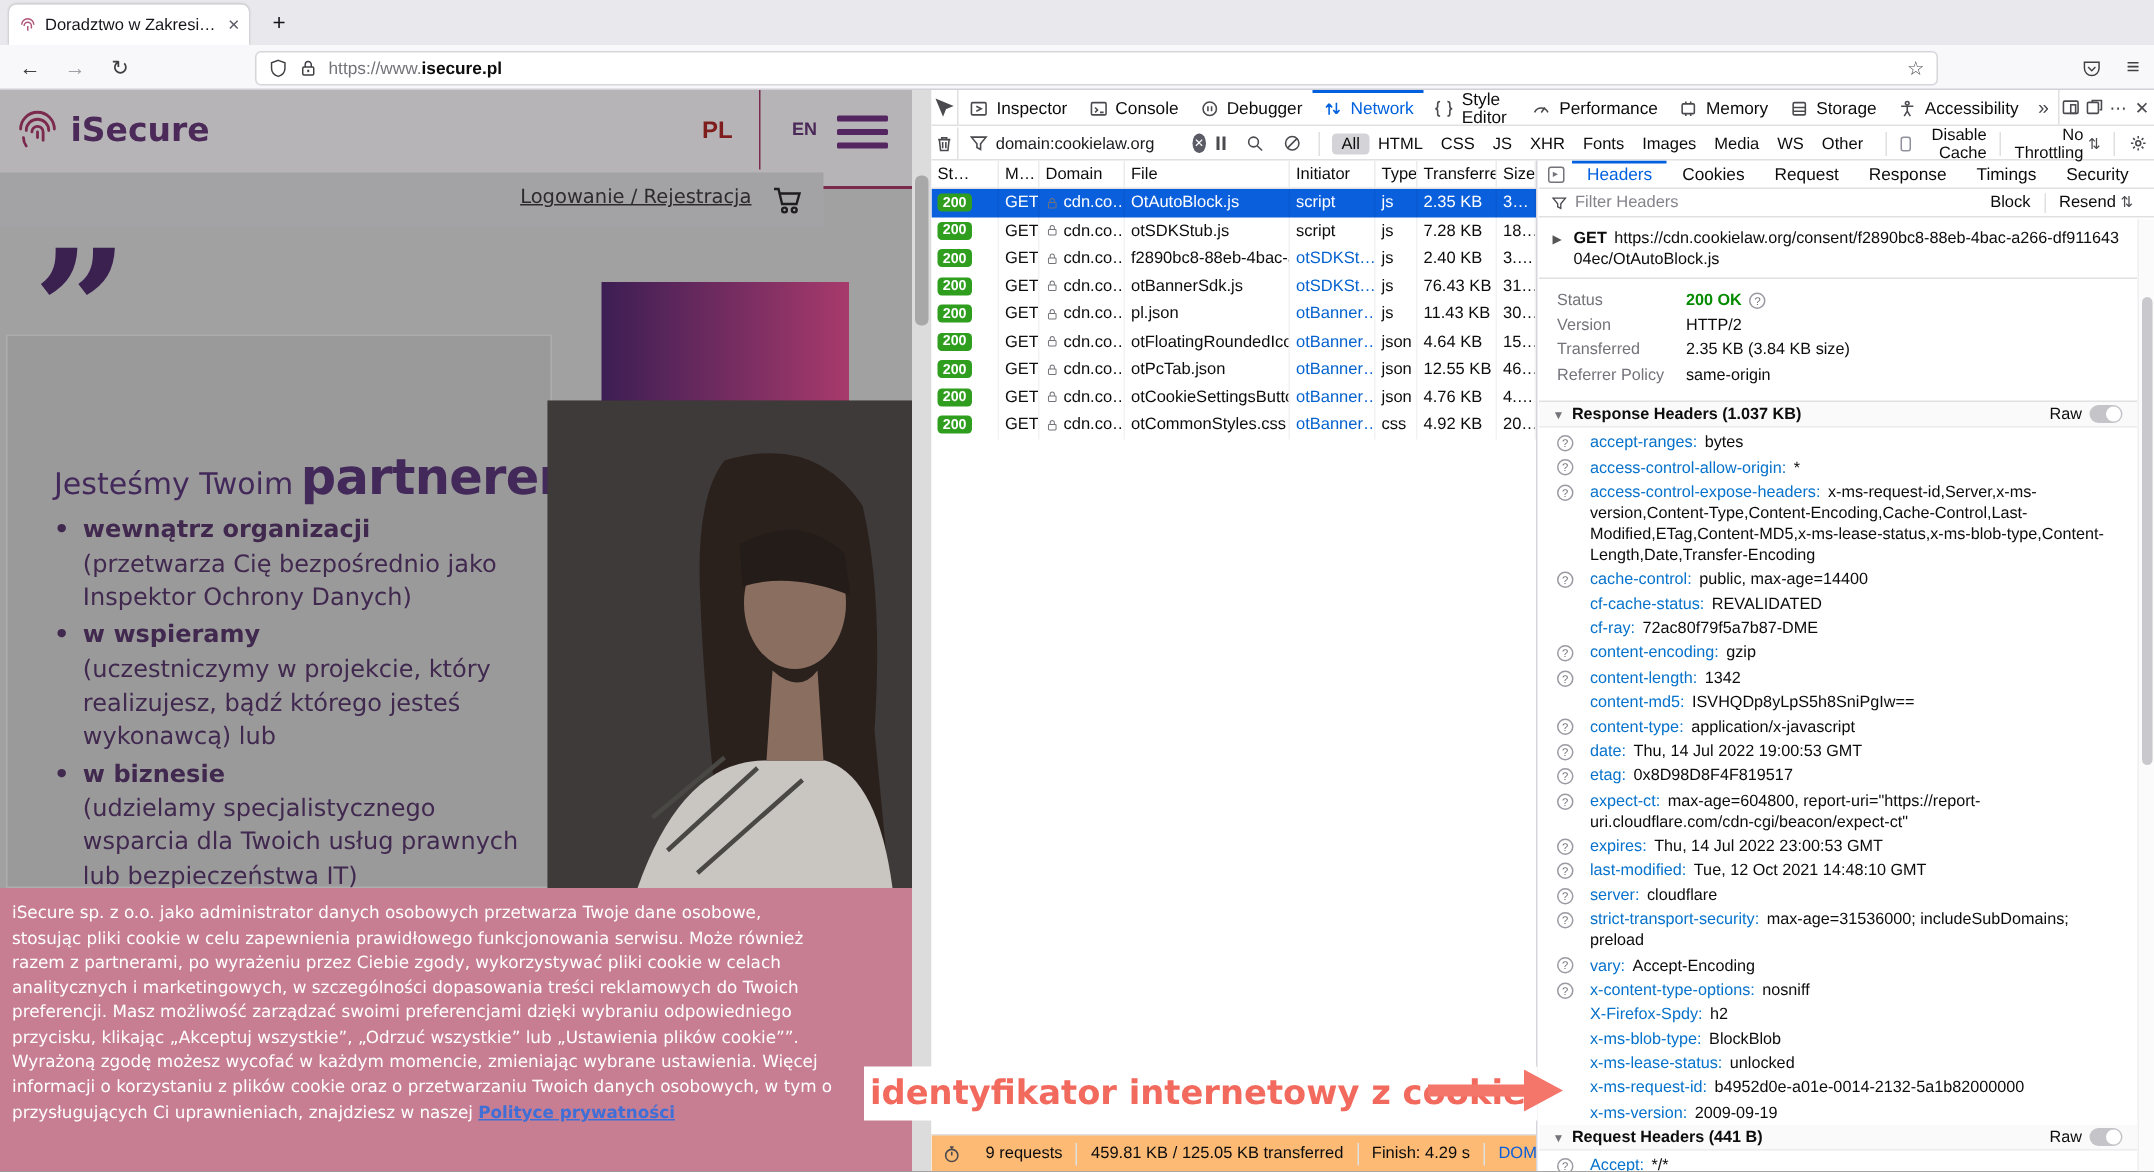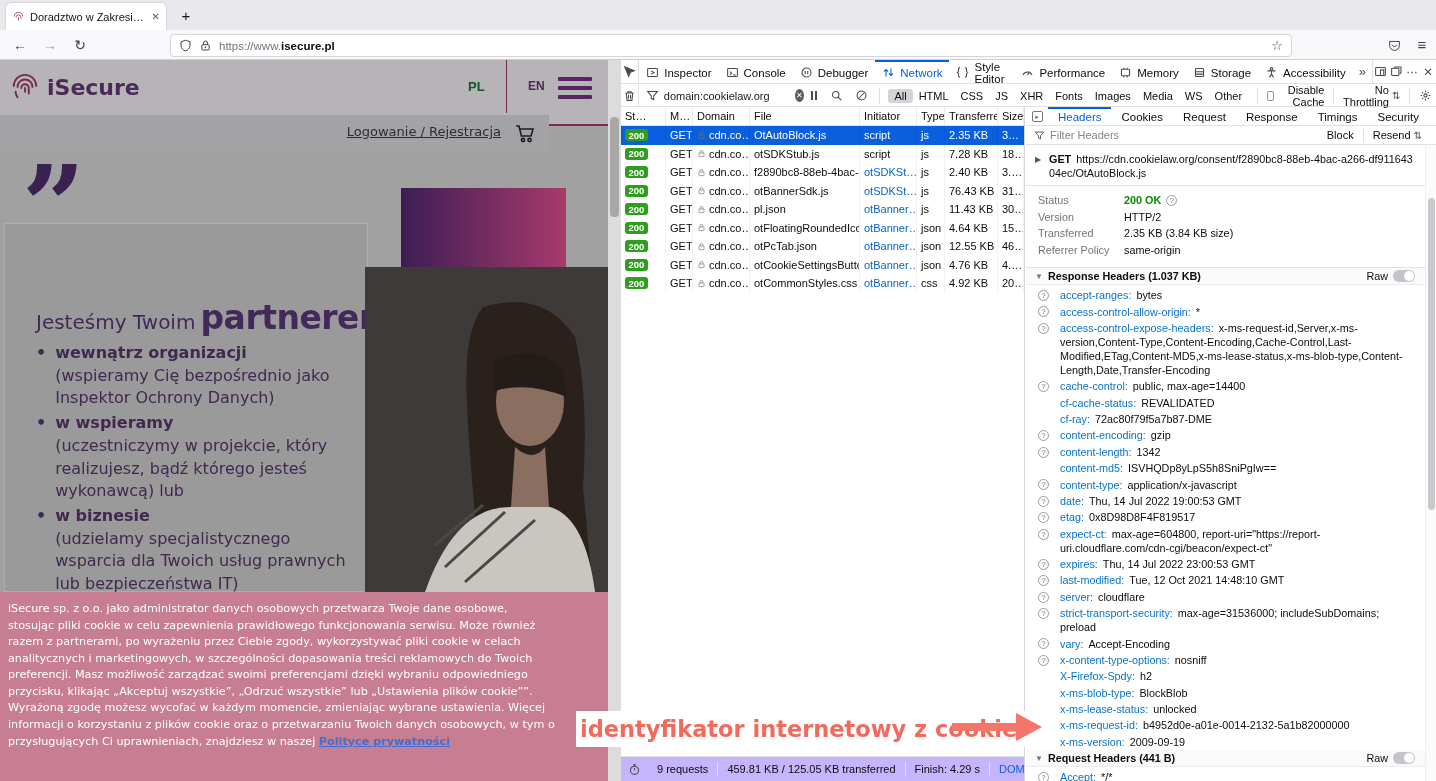--- a/index.html
+++ b/index.html
@@ -21,21 +21,21 @@
   .url-scheme{color:#73737a;}
   .url-host{color:#0c0c0d;font-weight:bold;}
   .url-star{margin-left:auto;font-size:13px;color:#4a4a4f;}
   .chip-icon{width:13px;height:13px;flex:none;}
   .tb-right{position:absolute;top:33px;width:24px;height:24px;text-align:center;line-height:24px;color:#3f3f44;}
   
   .site{position:absolute;left:0;top:60px;width:608px;height:721px;background:#a2a1a2;overflow:hidden;}
   .site-header{position:absolute;left:0;top:0;width:608px;height:66px;background:#b7b4b7;border-bottom:2px solid #7b2a4e;}
   .brand{position:absolute;left:10px;top:11px;display:flex;align-items:center;gap:7px;}
   .brand-name{font-size:22px;font-weight:bold;color:#4b2958;font-family:"DejaVu Sans",sans-serif;}
-  .lang-pl{position:absolute;left:468px;top:19px;font-size:13px;font-weight:bold;color:#14532d;}
+  .lang-pl{position:absolute;left:468px;top:19px;font-size:16px;font-weight:bold;color:#7f1d1d;}
   .hdr-vline{position:absolute;left:506px;top:0;width:1px;height:53px;background:#7b2a4e;}
   .lang-en{position:absolute;left:528px;top:19px;font-size:12px;font-weight:bold;color:#4b2958;}
   .burger{position:absolute;left:558px;top:17px;width:34px;}
   .burger i{display:block;height:4px;background:#552561;margin-bottom:5px;border-radius:1px;}
   .site-sub{position:absolute;left:0;top:55px;width:549px;height:36px;background:#a3a2a4;}
   .login-link{position:absolute;right:48px;top:9px;font-size:13px;color:#2e2b2e;text-decoration:underline;font-family:"DejaVu Sans",sans-serif;}
   .cart{position:absolute;right:12px;top:6px;}
   .quote-card{position:absolute;left:4px;top:163px;width:364px;height:369px;background:#9b9a9b;border:1px solid #aeadae;}
   .quote-mark{position:absolute;left:22px;top:92px;font-size:110px;line-height:1;color:#3a2150;font-family:"DejaVu Serif",serif;font-weight:bold;}
   .quote-heading{position:absolute;left:36px;top:238px;color:#43295a;font-family:"DejaVu Sans",sans-serif;}
@@ -82,21 +82,21 @@
   .req-panel{position:absolute;left:0;top:47px;width:404px;bottom:0;border-right:1px solid #d7d7db;overflow:hidden;}
   .tbl-head,.tbl-row{display:grid;grid-template-columns:45px 27px 57px 110px 57px 28px 53px 1fr;align-items:center;}
   .tbl-head{height:19px;border-bottom:1px solid #e0e0e2;color:#0c0c0d;}
   .tbl-head span{padding:0 4px;border-right:1px solid #ececee;overflow:hidden;white-space:nowrap;height:100%;line-height:19px;}
   .tbl-row{height:18.5px;font-size:11px;}
   .tbl-row>div{padding:0 4px;border-right:1px solid rgba(0,0,0,.05);overflow:hidden;white-space:nowrap;display:flex;align-items:center;gap:3px;height:100%;}
   .tbl-row.selected{background:#0a5fdd;color:#fff;}
   .badge{background:#2f9e1f;color:#fff;border-radius:3px;font-size:9.5px;font-weight:bold;padding:0.5px 3.5px;}
   .link{color:#0562cf;}
   .lock9{width:9px;height:9px;flex:none;stroke:#73737a;fill:none;stroke-width:1.2;}
-  .statusbar{position:absolute;left:0;bottom:0;width:404px;height:25px;border-top:1px solid #e0e0e2;background:#c4b5fd;
+  .statusbar{position:absolute;left:0;bottom:0;width:404px;height:25px;border-top:1px solid #e0e0e2;background:#fdba74;
     display:flex;align-items:center;font-size:11px;overflow:hidden;}
   .sb-seg{padding:0 9px;border-right:1px solid #e0e0e2;white-space:nowrap;height:15px;line-height:15px;}
   .sb-ic{padding:0 7px;display:flex;align-items:center;}
   .sb-dcl{color:#0a5fdd;border-right:none;overflow:hidden;}
   
   .detail{position:absolute;left:405px;top:47px;right:0;bottom:0;overflow:hidden;}
   .d-tabs{height:19px;border-bottom:1px solid #e0e0e2;display:flex;align-items:stretch;font-size:11.5px;}
   .d-dock{width:22px;display:flex;align-items:center;justify-content:center;}
   .d-dock i{width:11px;height:11px;border:1px solid #73737a;border-radius:2px;font-size:7px;line-height:10px;text-align:center;color:#73737a;font-style:normal;}
   .d-tab{padding:0 10px;display:flex;align-items:center;border-top:2px solid transparent;}
@@ -218,21 +218,21 @@
     <div class="quote-card"></div>
     <div class="quote-mark">”</div>
     <div class="quote-heading">
       <span class="qh-prefix">Jesteśmy Twoim</span>
       <span class="qh-strong">partnerem</span><span class="qh-colon">:</span>
     </div>
     <div class="bullets">
 
         <div class="bullet">
           <span class="dot">•</span>
-          <span><b>wewnątrz organizacji</b><br><span>(wspieramy Cię bezpośrednio jako Inspektor Ochrony Danych)</span></span>
+          <span><b>wewnątrz organizacji</b><br><span>(przetwarza Cię bezpośrednio jako Inspektor Ochrony Danych)</span></span>
         </div>
 
         <div class="bullet">
           <span class="dot">•</span>
           <span><b>w wspieramy</b><br><span>(uczestniczymy w projekcie, który realizujesz, bądź którego jesteś wykonawcą) lub</span></span>
         </div>
 
         <div class="bullet">
           <span class="dot">•</span>
           <span><b>w biznesie</b><br><span>(udzielamy specjalistycznego wsparcia dla Twoich usług prawnych lub bezpieczeństwa IT)</span></span>

